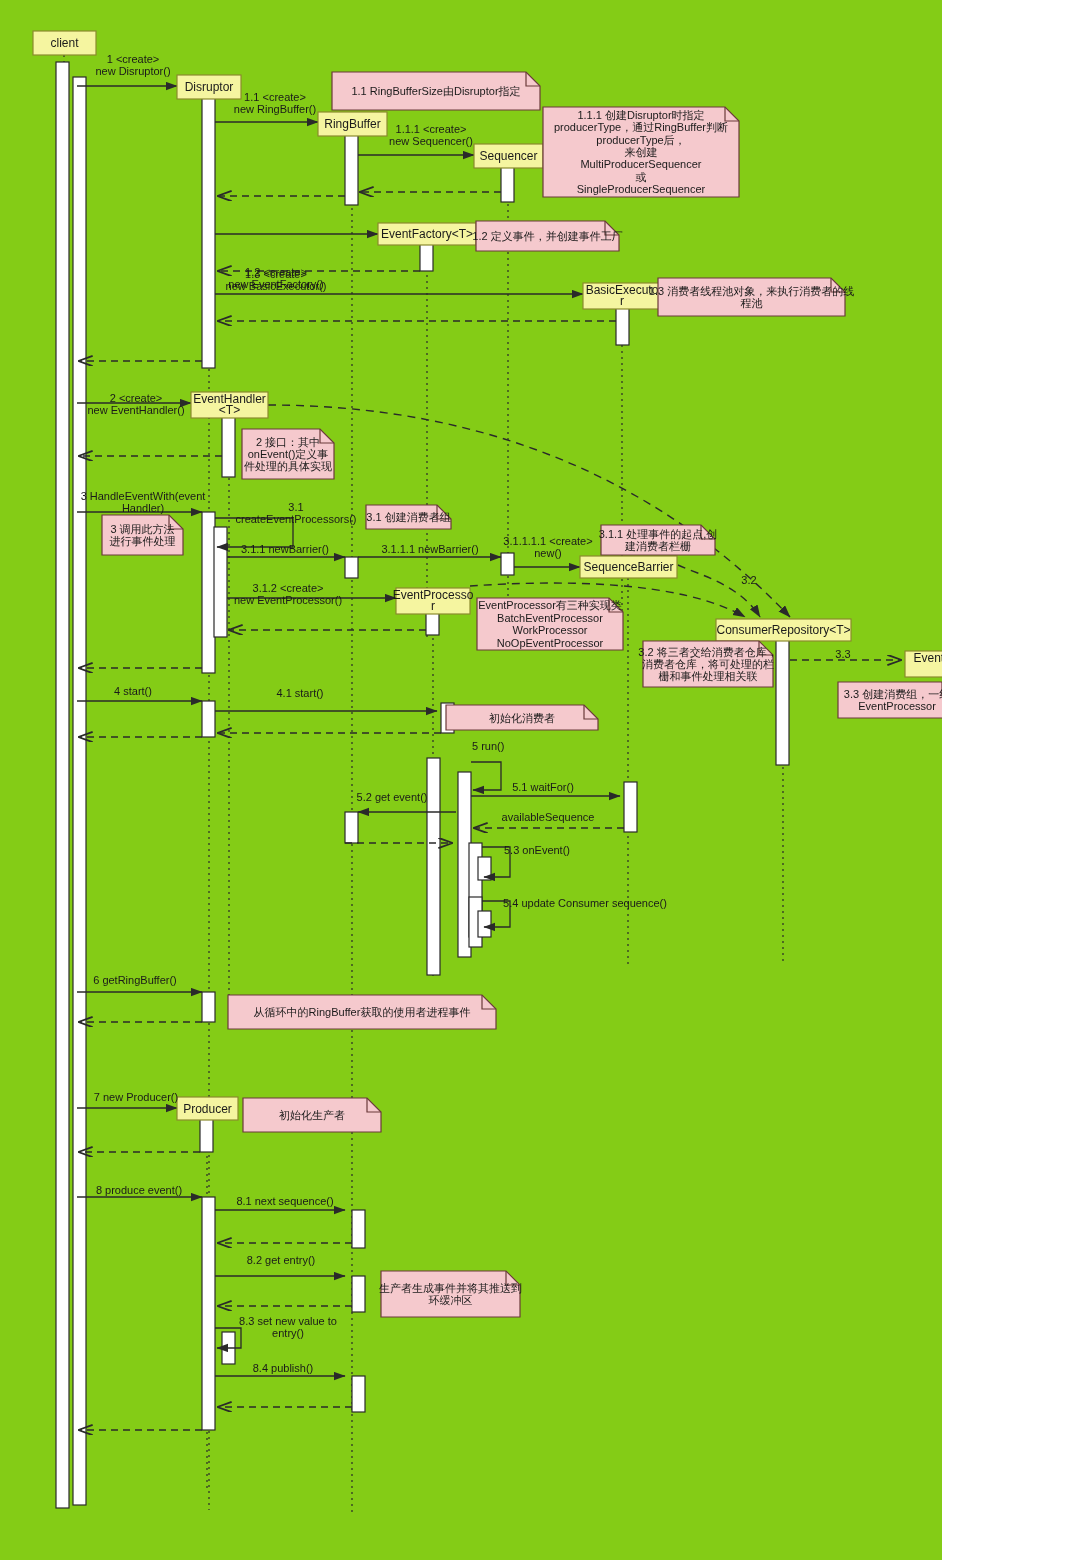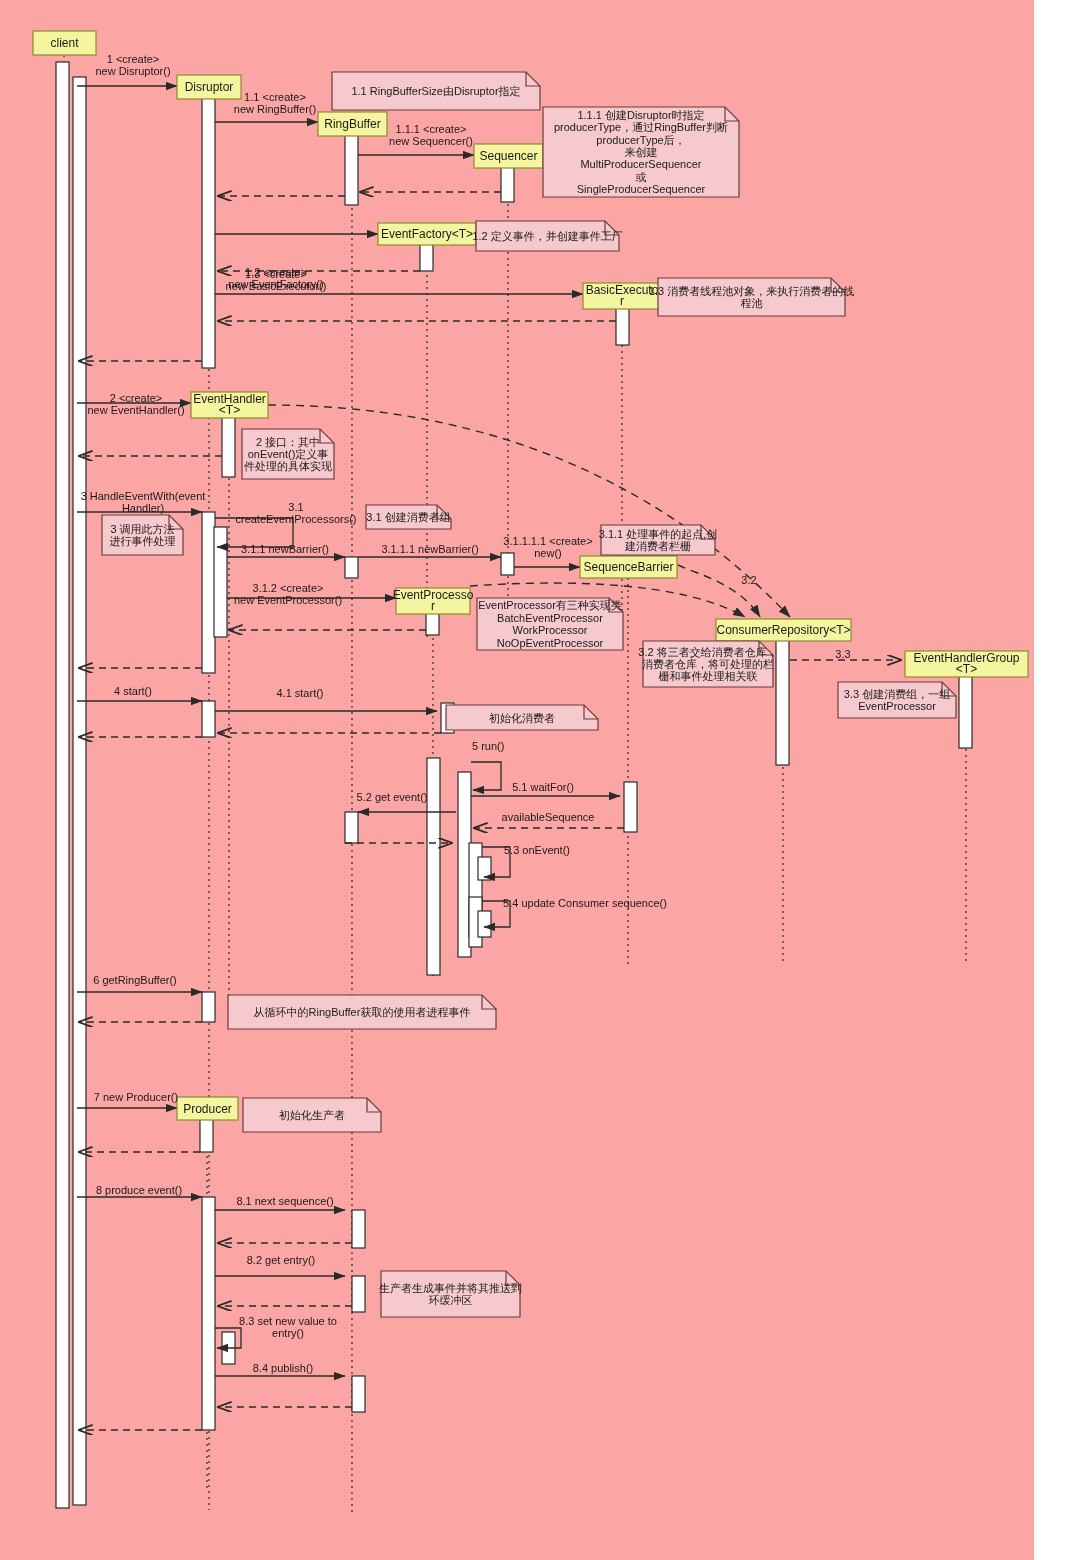--- a/index.html
+++ b/index.html
@@ -1,17 +1,17 @@
 <!DOCTYPE html>
 <html><head>
 <meta charset="utf-8">
 <style>
   html,body{margin:0;padding:0;background:#ffffff;}
   body{font-family:"Liberation Sans","DejaVu Sans",sans-serif;}
-  #stage{position:relative;width:1034px;height:1560px;overflow:hidden;background:#fca5a5;}
+  #stage{position:relative;width:942px;height:1560px;overflow:hidden;background:#84cc16;}
   svg{position:absolute;left:0;top:0;}
   .lbl{font-size:11px;fill:#1a1a1a;font-family:"Liberation Sans","DejaVu Sans",sans-serif;}
   .obj-txt{font-size:12px;fill:#1a1a1a;font-family:"Liberation Sans","DejaVu Sans",sans-serif;}
   .note-txt{font-size:11px;fill:#1a1a1a;font-family:"Liberation Sans","DejaVu Sans",sans-serif;}
 </style>
 </head>
 <body>
 
 <div id="stage">
 

